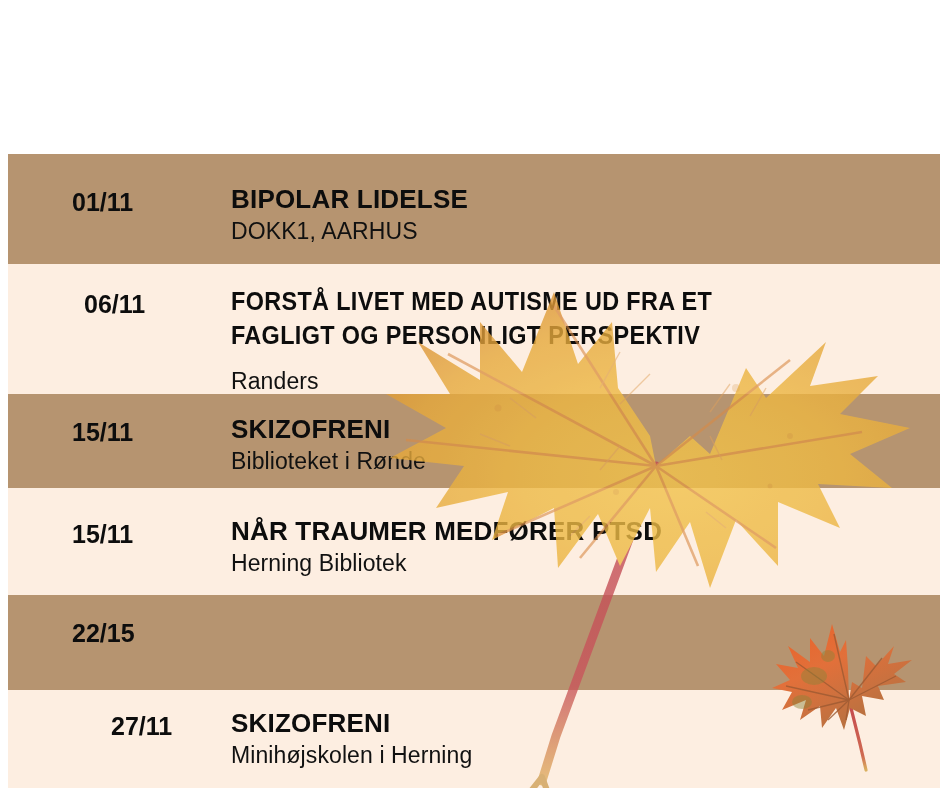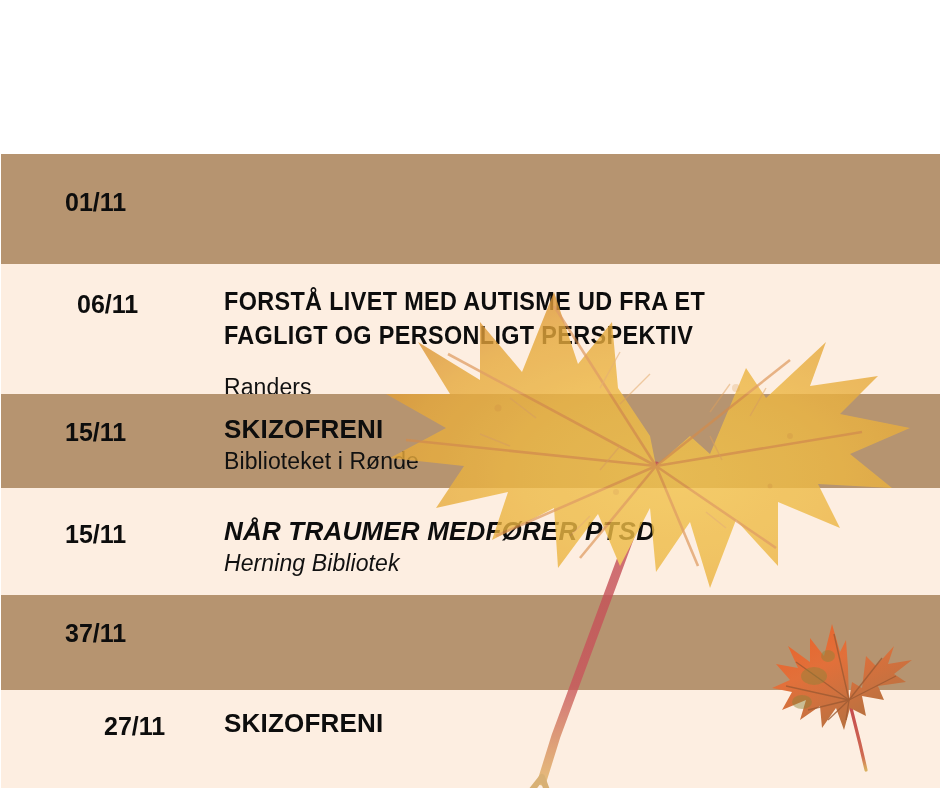--- a/index.html
+++ b/index.html
@@ -37,21 +37,21 @@
     color: #6d5326;
     letter-spacing: -0.5px;
     transform: scaleX(0.94);
     transform-origin: left center;
     white-space: nowrap;
   }
 
   
   .stripes {
     position: absolute;
-    left: 1px; top: 152px;
+    left: 8px; top: 152px;
     width: 776px;
     height: 636px;
     z-index: 1;
   }
   .row {
     position: absolute;
     left: 0;
     width: 940px;
     box-sizing: border-box;
   }
@@ -129,65 +129,70 @@
 </head>
 <body>
 
 <div id="poster">
 
   <div class="stripes">
 
     <div class="row tan" style="top:2px;height:110px;">
       <div class="row-inner">
         <div class="date" style="top:34px;">01/11</div>
+        <div class="titles" style="top:28px;">
+          <div class="ev-title">BIPOLAR LIDELSE</div>
+          <div class="ev-place">DOKK1, AARHUS</div>
+        </div>
       </div>
     </div>
 
     <div class="row cream" style="top:112px;height:130px;">
       <div class="row-inner">
         <div class="date" style="top:26px;margin-left:12px;">06/11</div>
         <div class="titles" style="top:20px;">
           <div class="ev-title condensed">FORSTÅ LIVET MED AUTISME UD FRA ET</div>
           <div class="ev-title condensed">FAGLIGT OG PERSONLIGT PERSPEKTIV</div>
-          <div class="ev-place" style="margin-top:20px;">Randers</div>
+          <div class="ev-place" style="margin-top:14px;">Randers</div>
         </div>
       </div>
     </div>
 
     <div class="row tan" style="top:242px;height:94px;">
       <div class="row-inner">
         <div class="date" style="top:24px;">15/11</div>
         <div class="titles" style="top:18px;">
           <div class="ev-title">SKIZOFRENI</div>
           <div class="ev-place">Biblioteket i Rønde</div>
         </div>
       </div>
     </div>
 
     <div class="row cream" style="top:336px;height:107px;">
       <div class="row-inner">
         <div class="date" style="top:32px;">15/11</div>
-        <div class="titles" style="top:26px;font-style:italic;">
+        <div class="titles" style="top:26px;">
           <div class="ev-title">NÅR TRAUMER MEDFØRER PTSD</div>
           <div class="ev-place">Herning Bibliotek</div>
         </div>
       </div>
     </div>
 
     <div class="row tan" style="top:443px;height:95px;">
       <div class="row-inner">
-        <div class="date" style="top:24px;">37/11</div>
+        <div class="date" style="top:24px;">22/15</div>
       </div>
     </div>
 
     <div class="row cream" style="top:538px;height:98px;">
       <div class="row-inner">
         <div class="date" style="top:22px;margin-left:39px;">27/11</div>
         <div class="titles" style="top:16px;">
           <div class="ev-title">SKIZOFRENI</div>
+          <div class="ev-place">Minihøjskolen i Herning</div>
         </div>
       </div>
     </div>
 
   </div>
 
   <div class="leaf-layer">
 
     <svg class="big-leaf" viewBox="0 0 800 660">
       <defs>

